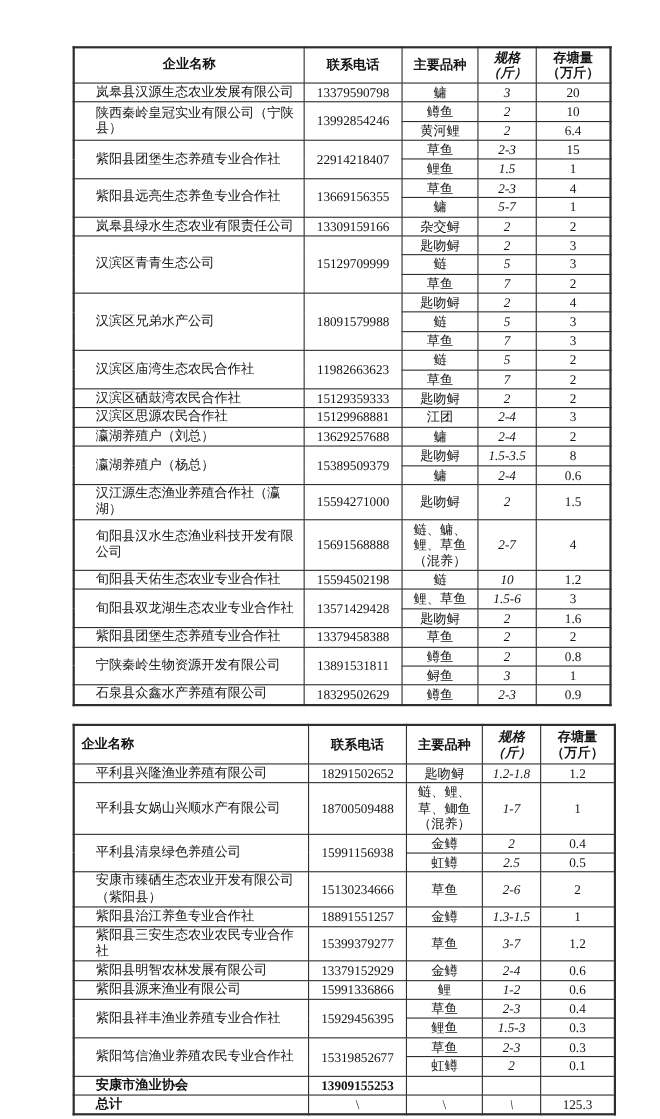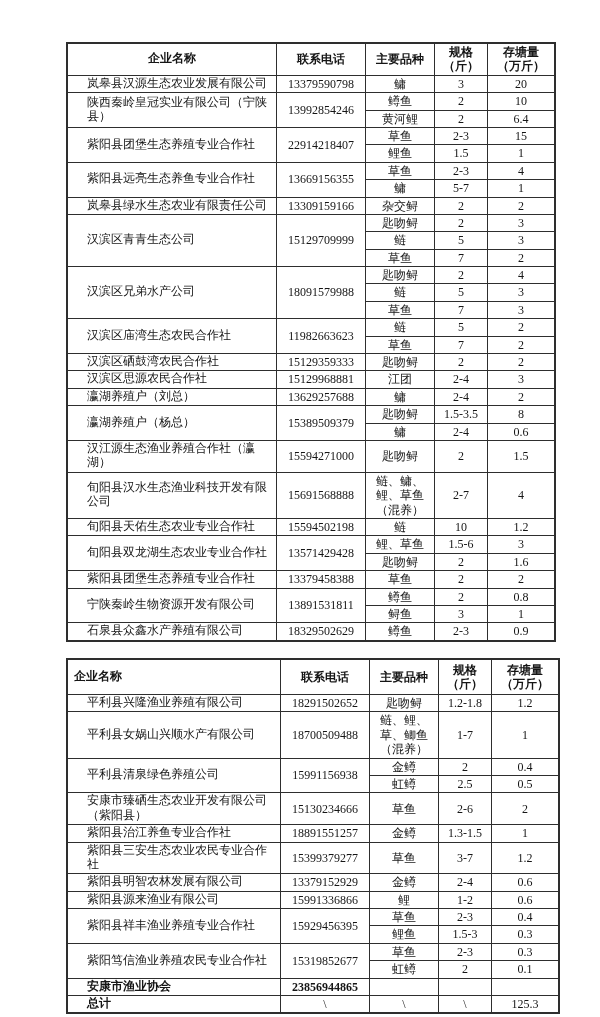--- a/index.html
+++ b/index.html
@@ -24,21 +24,21 @@
   }
   .tbl{border:2px solid #2e2e2e;}
   .tbl th{font-weight:bold;white-space:pre-line;height:26px;}
   #t2 th{height:32px;}
   #t2 th.c0{text-align:left;padding-left:6px;}
   .tbl td{height:14px;}
   td.name{text-align:left;padding-left:19px;white-space:pre-line;}
   .c0{width:204px;font-family:Liberation Mono, monospace;}
   .c1{width:84px;}
   .c2{width:64px;}
-  .c3{width:48px;}
+  .c3{width:48px;font-style:italic;}
   .c4{width:62px;}
   .bold{font-weight:bold;}
 </style>
 </head>
 <body>
 
 <div class="page">
   <table class="tbl" id="t1">
       <thead>
         <tr>
@@ -336,21 +336,21 @@
           <td class="c3">2-3</td>
           <td class="c4">0.3</td>
         </tr>
         <tr>
           <td class="c2">虹鳟</td>
           <td class="c3">2</td>
           <td class="c4">0.1</td>
         </tr>
         <tr>
           <td class="name c0 bold" rowspan="1">安康市渔业协会</td>
-          <td class="c1 bold" rowspan="1">23856944865</td>
+          <td class="c1 bold" rowspan="1">13909155253</td>
           <td class="c2"></td>
           <td class="c3"></td>
           <td class="c4"></td>
         </tr>
         <tr>
           <td class="name c0 bold" rowspan="1">总计</td>
           <td class="c1" rowspan="1">\</td>
           <td class="c2">\</td>
           <td class="c3">\</td>
           <td class="c4">125.3</td>

